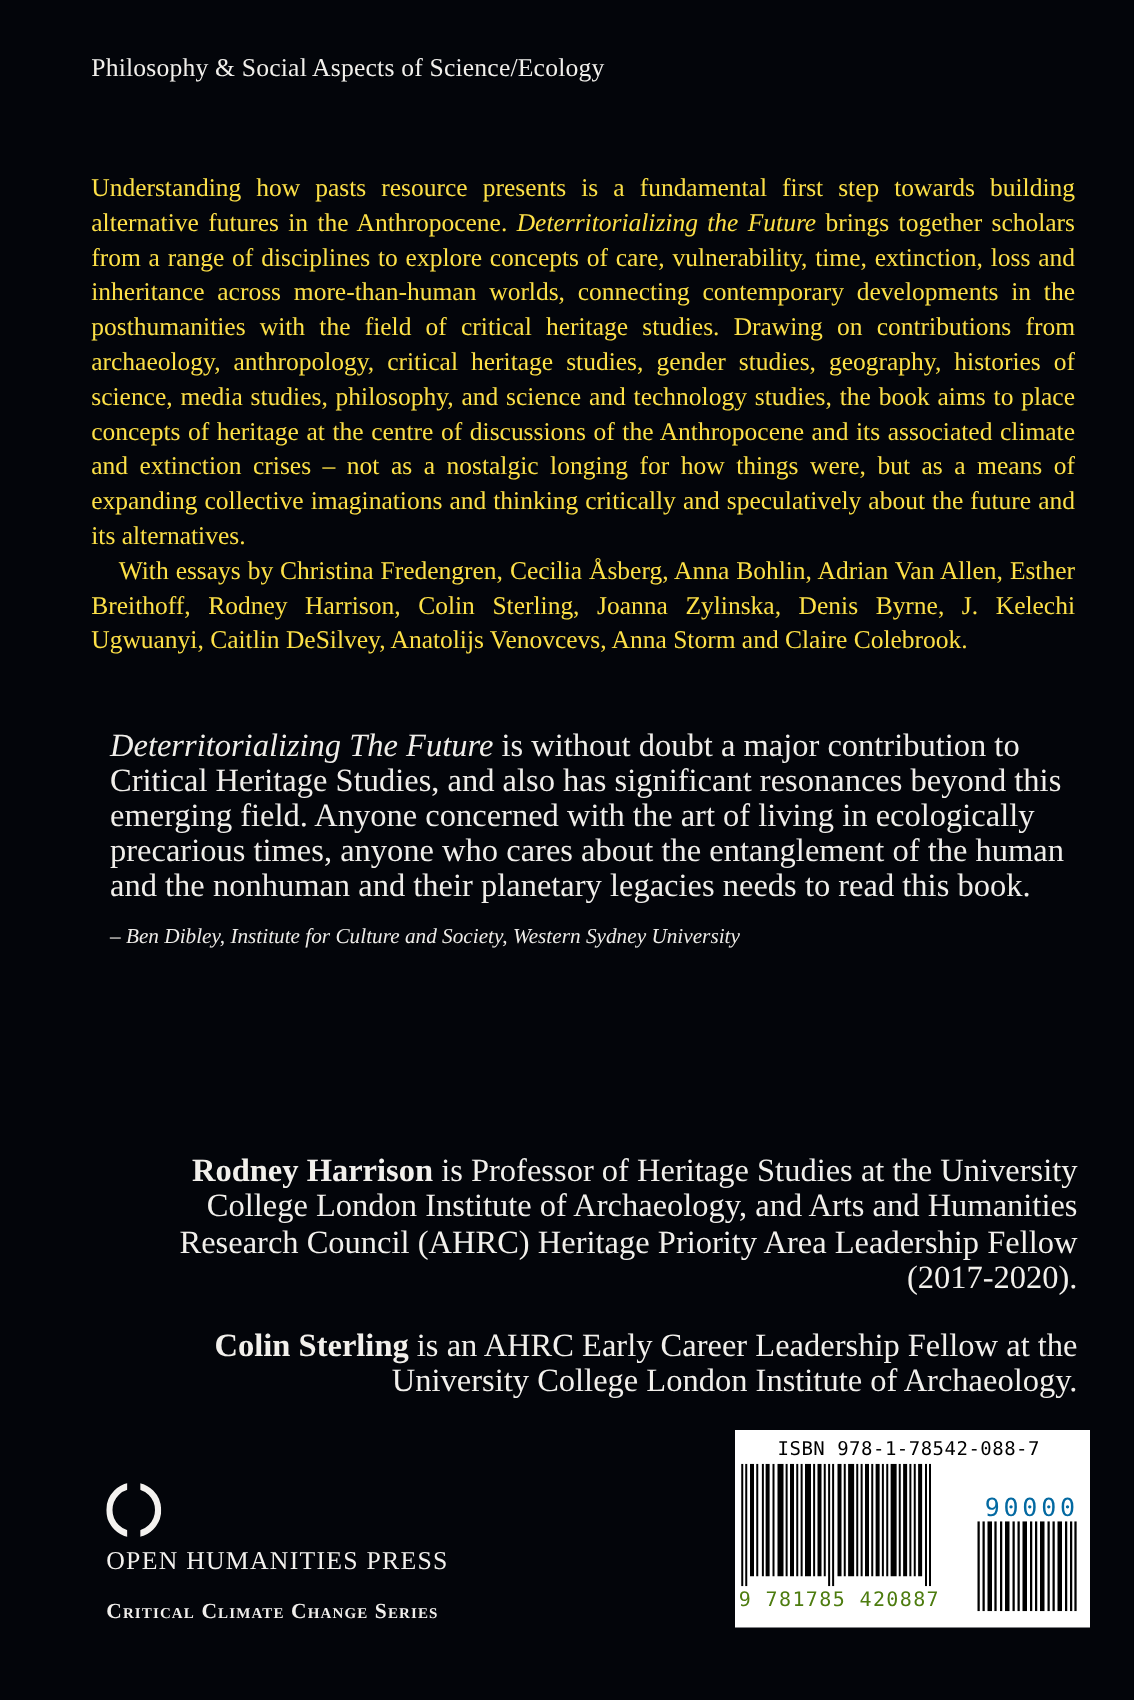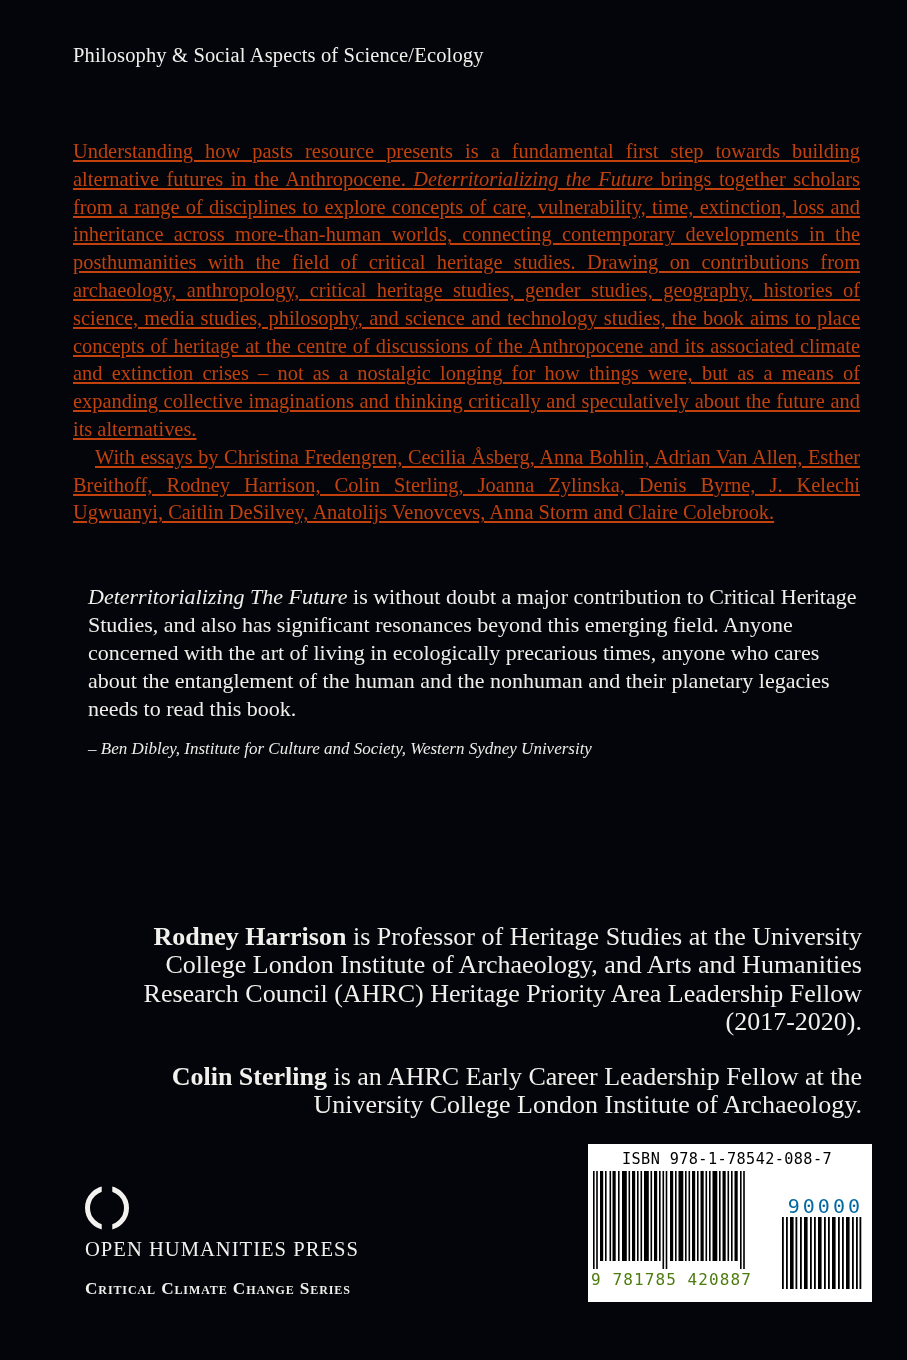--- a/index.html
+++ b/index.html
@@ -34,38 +34,37 @@
     left: 73px;
     top: 138px;
     width: 787px;
   }
   .para {
     margin: 0;
     text-align: justify;
     text-justify: inter-word;
     font-size: 20.4px;
     line-height: 27.8px;
-    color: #c2410c;
+    color: #fde047;
     hyphens: manual;
-    text-decoration: underline;
   }
   .para + .para { text-indent: 22px; }
   .para i, .para em { font-style: italic; }
 
   
   .blurb-block {
     position: absolute;
     left: 88px;
     top: 583px;
     width: 772px;
   }
   .blurb {
     margin: 0;
     text-align: left;
-    font-size: 22px;
+    font-size: 26px;
     line-height: 28px;
     color: #f0eeea;
   }
   .blurb-source {
     margin: 13px 0 0 0;
     font-style: italic;
     font-size: 17px;
     line-height: 26px;
     color: #eeece8;
   }

